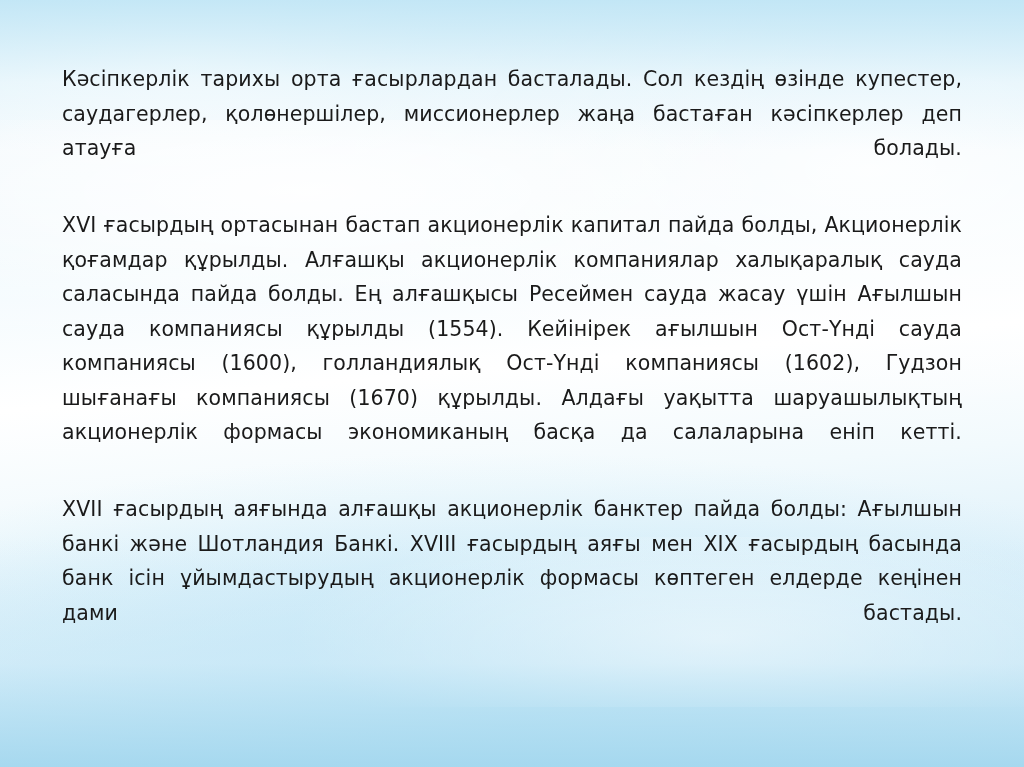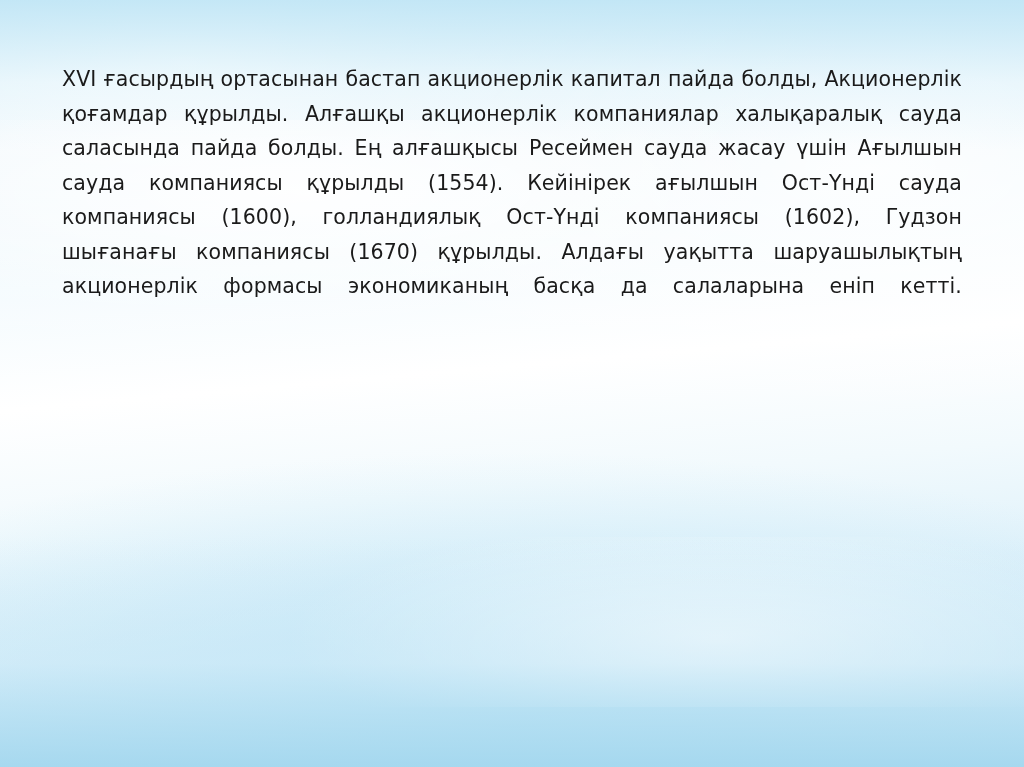--- a/index.html
+++ b/index.html
@@ -81,15 +81,17 @@
 </head>
 <body>
 
 <div class="slide">
   <div class="cloud-wash wash-a"></div>
   <div class="cloud-wash wash-b"></div>
   <div class="cloud-wash wash-d"></div>
   <div class="cloud-wash wash-c"></div>
 
   <div class="content">
+    <p class="para">Кәсіпкерлік тарихы орта ғасырлардан басталады. Сол кездің өзінде купестер, саудагерлер, қолөнершілер, миссионерлер жаңа бастаған кәсіпкерлер деп атауға болады.</p>
     <p class="para">XVI ғасырдың ортасынан бастап акционерлік капитал пайда болды, Акционерлік қоғамдар құрылды. Алғашқы акционерлік компаниялар халықаралық сауда саласында пайда болды. Ең алғашқысы Ресеймен сауда жасау үшін Ағылшын сауда компаниясы құрылды (1554). Кейінірек ағылшын Ост-Үнді сауда компаниясы (1600), голландиялық Ост-Үнді компаниясы (1602), Гудзон шығанағы компаниясы (1670) құрылды. Алдағы уақытта шаруашылықтың акционерлік формасы экономиканың басқа да салаларына еніп кетті.</p>
+    <p class="para last">XVII ғасырдың аяғында алғашқы акционерлік банктер пайда болды: Ағылшын банкі және Шотландия Банкі. XVIII ғасырдың аяғы мен XIX ғасырдың басында банк ісін ұйымдастырудың акционерлік формасы көптеген елдерде кеңінен дами бастады.</p>
   </div>
 </div>
 
 </body></html>

